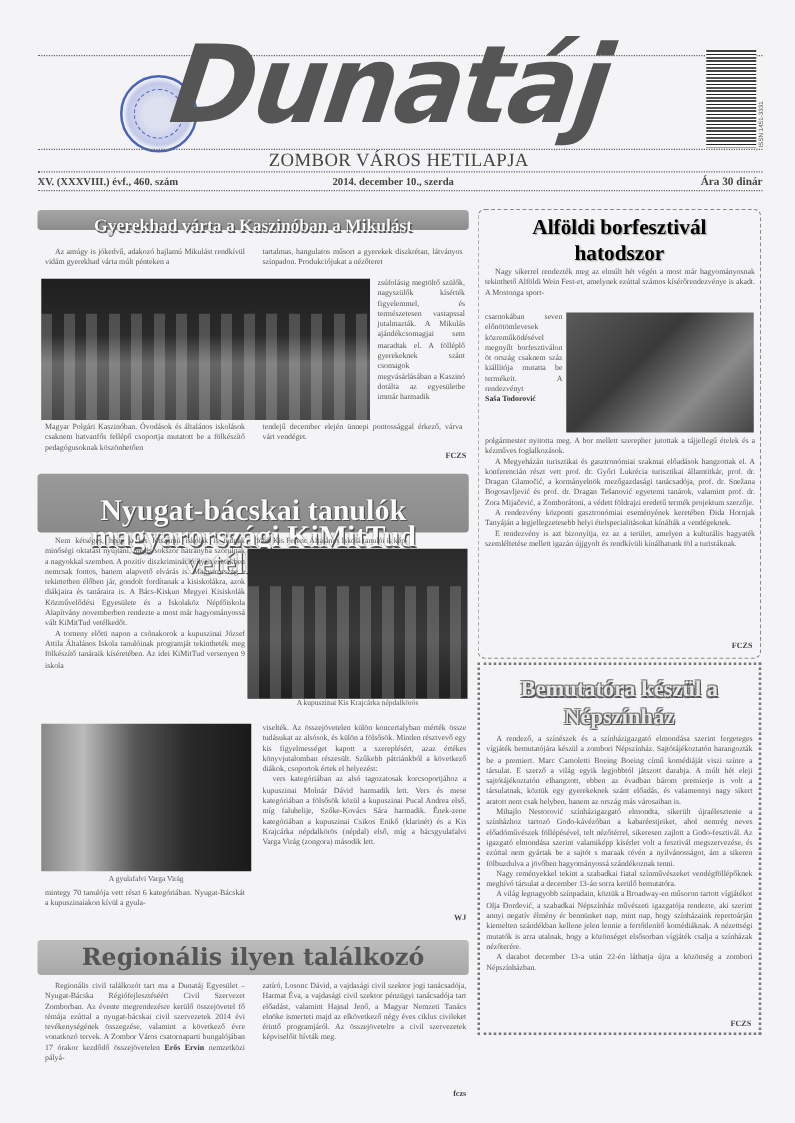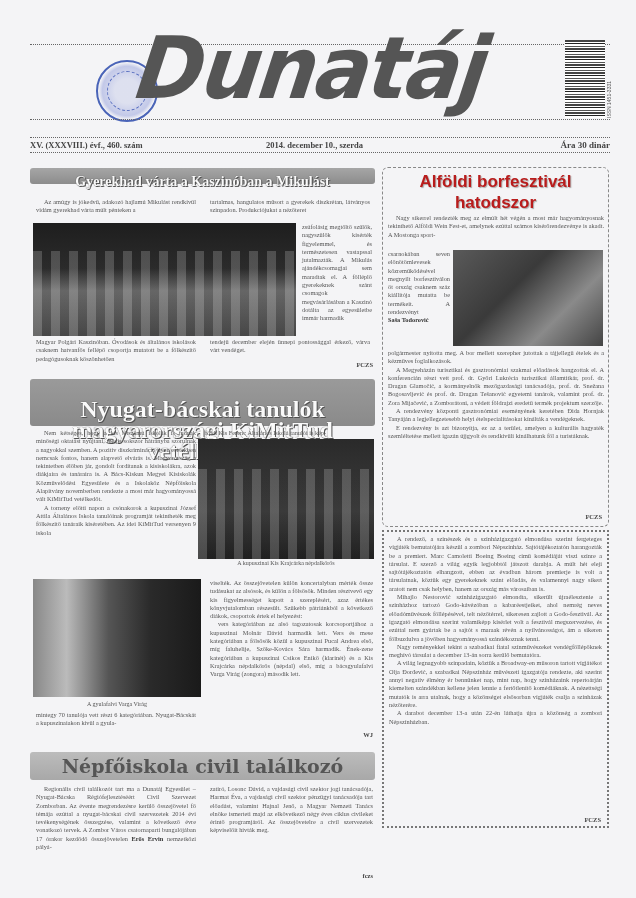--- a/index.html
+++ b/index.html
@@ -36,21 +36,21 @@
   #a1 .intro-l { position: absolute; left: 6px; top: 30px; width: 160px; }
   #a1 .intro-r { position: absolute; left: 180px; top: 30px; width: 160px; }
   #a1 .photo { left: 3px; top: 55px; width: 263px; height: 113px; background: linear-gradient(180deg,#1e1e1e 0,#2b2b2b 40%,#6d6d6d 60%,#4a4a4a 100%); }
   #a1 .side { position: absolute; left: 272px; top: 55px; width: 70px; }
   #a1 .cap { position: absolute; left: 6px; top: 170px; width: 160px; }
   #a1 .cap-r { position: absolute; left: 180px; top: 170px; width: 160px; }
   #a1 .signature { position: absolute; right: 2px; top: 193px; }
 
   
   #a2 { left: 382px; top: 167px; width: 227px; height: 360px; border: 1px dashed #888; border-radius: 6px; padding: 3px 5px; }
-  #a2 .title { text-align: center; font-family: Liberation Sans, sans-serif; font-weight: bold; font-size: 17px; line-height: 21px; color: #b91c1c; text-shadow: 1px 1px 1px #aaa; margin-bottom: 2px; }
+  #a2 .title { text-align: center; font-family: Liberation Serif, serif; font-weight: bold; font-size: 17px; line-height: 21px; color: #000000; text-shadow: 1px 1px 1px #aaa; margin-bottom: 2px; }
   #a2 .photo { left: 70px; top: 82px; width: 150px; height: 96px; background: linear-gradient(135deg,#5a5a5a 0,#3a3a3a 40%,#8a8a8a 70%,#444 100%); }
   #a2 .txt-top { position: absolute; left: 5px; top: 46px; width: 216px; }
   #a2 .txt-side { position: absolute; left: 5px; top: 82px; width: 62px; }
   #a2 .txt-main { position: absolute; left: 5px; top: 181px; width: 216px; }
   #a2 .signature { position: absolute; right: 6px; top: 345px; }
 
   
   #a3 { left: 30px; top: 379px; width: 345px; height: 370px; }
   #a3 .headline-bar { height: 47px; font-size: 24px; line-height: 21px; padding-top: 20px; }
   #a3 .col1 { position: absolute; left: 6px; top: 50px; width: 160px; }
@@ -81,20 +81,21 @@
 </head>
 <body>
 
 <div class="masthead">
   <div class="dotline" style="top:44px"></div>
   <div class="stamp"></div>
   <div class="logo-title">Dunatáj</div>
   <div class="barcode"></div>
   <div class="barcode-text">ISSN 1451-3331</div>
   <div class="dotline" style="top:119px"></div>
+  <div class="subtitle">ZOMBOR VÁROS HETILAPJA</div>
   <div class="dotline" style="top:137px"></div>
   <div class="issue-info">XV. (XXXVIII.) évf., 460. szám</div>
   <div class="issue-date">2014. december 10., szerda</div>
   <div class="issue-price">Ára 30 dinár</div>
   <div class="dotline" style="top:152px"></div>
 </div>
 
 <div class="article" id="a1">
   <div class="headline-bar">Gyerekhad várta a Kaszinóban a Mikulást</div>
   <div class="col-text intro-l">
@@ -156,31 +157,32 @@
       <p style="text-indent:0">mintegy 70 tanulója vett részt 6 kategóriában. Nyugat-Bácskát a kupuszinaiakon kívül a gyula-</p>
     </div>
   <div class="col-text col2b">
     <p style="text-indent:0">viselték. Az összejövetelen külön koncertaly­ban mérték össze tudásukat az alsósok, és külön a fölsősök. Minden résztvevő egy kis figyelmességet kapott a szereplésért, azaz értékes könyvjutalomban részesült. Szűkebb pátriánkból a következő diákok, csoportok értek el helyezést:</p>
     <p>vers kategóriában az alsó tagozatosak korcsoportjához a kupuszinai Molnár Dávid harmadik lett. Vers és mese kategóriában a fölsősök közül a kupuszinai Pucal Andrea első, míg faluhelije, Szőke-Kovács Sára harmadik. Ének-zene kategóriában a kupuszinai Csikos Enikő (klarinét) és a Kis Krajcárka népdalkörös (népdal) első, míg a bácsgyulafalvi Varga Virág (zongora) második lett.</p>
   </div>
   <div class="signature">WJ</div>
 </div>
 
 <div class="article" id="a4">
-  <div class="headline-bar">Népfőiskola civil találkozó</div>
+  <div class="headline-bar">Regionális ilyen találkozó</div>
   <div class="col-text c1">
     <p><span>Regionális civil találkozót tart ma a Dunatáj Egyesület – Nyugat-Bácska Régiófejlesztéséért Civil Szervezet Zomborban. Az évente megrendezésre kerülő összejövetel fő témája ezúttal a nyugat-bácskai civil szervezetek 2014 évi tevékenységének összegzése, valamint a következő évre vonatkozó tervek. A Zombor Város csatornaparti bungalójában 17 órakor kezdődő összejövetelen</span> <b>Erős Ervin</b> <span>nemzetközi pályá-</span></p>
   </div>
   <div class="col-text c2">
       <p style="text-indent:0">zatíró, Losonc Dávid, a vajdasági civil szektor jogi tanácsadója, Harmat Éva, a vajdasági civil szektor pénzügyi tanácsadója tart előadást, valamint Hajnal Jenő, a Magyar Nemzeti Tanács elnöke ismerteti majd az elkövetkező négy éves ciklus civileket érintő programjáról. Az összejövetelre a civil szervezetek képviselőit hívták meg.</p>
     </div>
   <div class="signature">fczs</div>
 </div>
 
 <div class="article" id="a5">
+  <div class="title">Bemutatóra készül a Népszínház</div>
   <div class="col-text txt">
     <p>A rendező, a színészek és a színházigazgató elmondása szerint fergeteges vígjáték bemutatójára készül a zombori Népszínház. Sajtótájékoztatón harangozták be a premiert. Marc Camoletti Boeing Boeing című komédiáját viszi színre a társulat. E szerző a világ egyik legjobbtól játszott darabja. A múlt hét eleji sajtótájékoztatón elhangzott, ebben az évadban három premierje is volt a társulatnak, köztük egy gyerekeknek szánt előadás, és valamennyi nagy sikert aratott nem csak helyben, hanem az ország más városaiban is.</p>
     <p>Mihajlo Nestorović színházigazgató elmondta, sikerült újraélesztenie a színházhoz tartozó Gođo-kávézóban a kabaréestjeiket, ahol nemrég neves előadóművészek föllépésével, telt nézőtérrel, sikeresen zajlott a Gođo-fesztivál. Az igazgató elmondása szerint valamiképp kísérlet volt a fesztivál megszervezése, és ezúttal nem gyártak be a sajtót s maraak révén a nyilvánosságot, ám a sikeren fölbuzdulva a jövőben hagyományossá szándékoznak tenni.</p>
     <p>Nagy reményekkel tekint a szabadkai fiatal színművészeket vendégföllépőknek meghívó társulat a december 13-án sorra kerülő bemutatóra.</p>
     <p>A világ legnagyobb színpadain, köztük a Broadway-en műsoron tartott vígjátékot Olja Đorđević, a szabadkai Népszínház művészeti igazgatója rendezte, aki szerint annyi negatív élmény ér bennünket nap, mint nap, hogy színházaink repertoárján kiemelten szándékban kellene jelen lennie a fertőtlenítő komédiáknak. A nézettségi mutatók is arra utalnak, hogy a közönséget elsősorban vígjáték csalja a színházak nézőterére.</p>
     <p>A darabot december 13-a után 22-én láthatja újra a közönség a zombori Népszínházban.</p>
   </div>
   <div class="signature">FCZS</div>
 </div>
 

